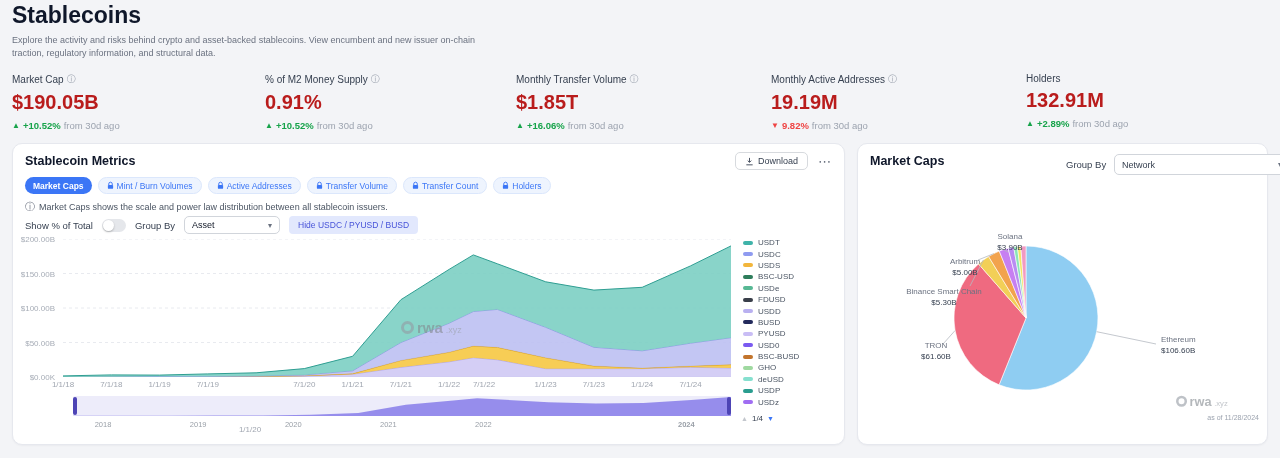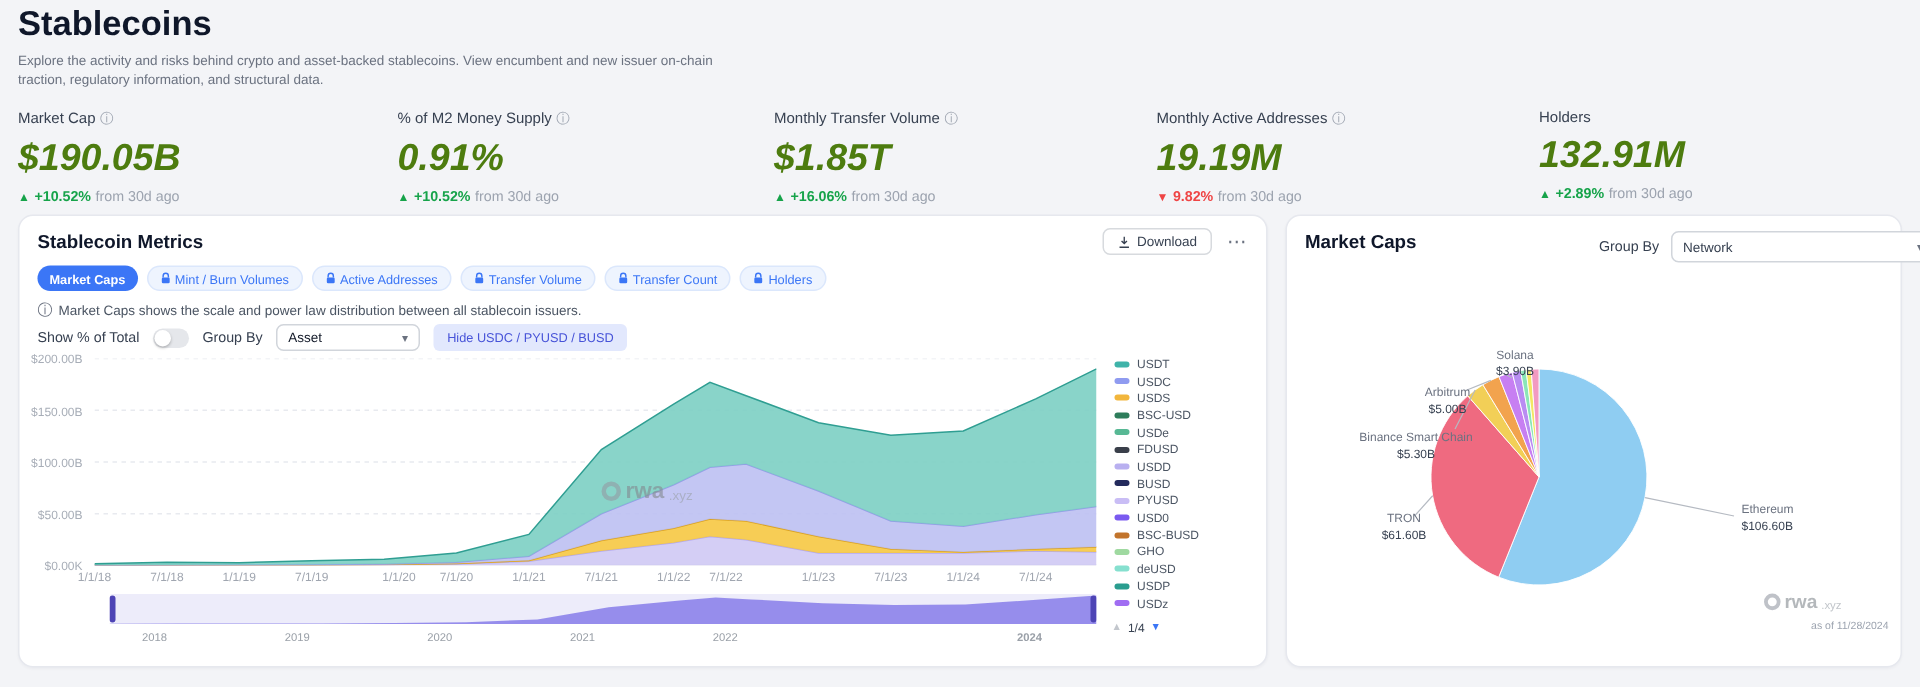--- a/index.html
+++ b/index.html
@@ -13,21 +13,21 @@
   .page { position:absolute; inset:0; }
 
   
   .page-title { position:absolute; left:12px; top:2px; font-size:23px; font-weight:700; color:#0f172a; }
   .page-subtitle { position:absolute; left:12px; top:34px; font-size:9px; line-height:12.5px; color:#6b7280; }
 
   
   .stats-row { position:absolute; left:12px; top:73px; display:grid; grid-template-columns:253px 251px 255px 255px 1fr; width:1256px; }
   .stat-label-row { font-size:10px; color:#374151; display:flex; align-items:center; gap:3px;text-align:center; }
   .info-icon { color:#9ca3af; font-size:9px; cursor:pointer; }
-  .stat-value { font-size:25px; font-weight:700; margin-top:5px; color:#4d7c0f;font-style:italic; }
+  .stat-value { font-size:20px; font-weight:700; margin-top:5px; color:#b91c1c; }
   .stat-delta { margin-top:6px; font-size:9.5px; display:flex; align-items:center; gap:3px; }
   .tri { font-size:8px; }
   .tri.up, .pct.up { color:#16a34a; }
   .tri.down, .pct.down { color:#ef4444; }
   .pct { font-weight:600; }
   .suffix { color:#9ca3af; }
 
   
   .card { position:absolute; background:#ffffff; border:1px solid #e6e8ee; border-radius:10px; box-shadow:0 1px 2px rgba(16,24,40,.04); }
   .metrics-card { left:12px; top:143px; width:833px; height:302px; }
@@ -263,21 +263,21 @@
         <path d="M0.0,137.9 L48.3,137.7 L96.5,137.5 L144.8,137.4 L193.1,137.0 L241.3,135.9 L289.6,131.8 L337.9,103.5 L386.1,84.2 L410.3,72.5 L434.4,70.4 L482.7,88.3 L530.9,108.3 L579.2,111.8 L627.5,104.2 L668.0,98.7 L668.0,125.6 L627.5,127.0 L579.2,129.0 L530.9,127.0 L482.7,118.7 L434.4,108.3 L410.3,107.0 L386.1,113.2 L337.9,121.4 L289.6,134.6 L241.3,136.7 L193.1,137.3 L144.8,137.7 L96.5,137.7 L48.3,137.8 L0.0,137.9 Z" fill="#bcc0f2" fill-opacity="0.9"></path>
         <path d="M0.0,137.9 L48.3,137.7 L96.5,137.5 L144.8,137.4 L193.1,137.0 L241.3,135.9 L289.6,131.8 L337.9,103.5 L386.1,84.2 L410.3,72.5 L434.4,70.4 L482.7,88.3 L530.9,108.3 L579.2,111.8 L627.5,104.2 L668.0,98.7" fill="none" stroke="#959ce8" stroke-width="1"></path>
         <path d="M0.0,136.9 L48.3,135.9 L96.5,136.1 L144.8,134.9 L193.1,133.8 L241.3,129.6 L289.6,117.3 L337.9,60.7 L386.1,30.4 L410.3,15.9 L434.4,24.8 L482.7,42.8 L530.9,51.1 L579.2,48.3 L627.5,26.9 L668.0,6.9 L668.0,98.7 L627.5,104.2 L579.2,111.8 L530.9,108.3 L482.7,88.3 L434.4,70.4 L410.3,72.5 L386.1,84.2 L337.9,103.5 L289.6,131.8 L241.3,135.9 L193.1,137.0 L144.8,137.4 L96.5,137.5 L48.3,137.7 L0.0,137.9 Z" fill="#7ccfc3" fill-opacity="0.9"></path>
         <path d="M0.0,136.9 L48.3,135.9 L96.5,136.1 L144.8,134.9 L193.1,133.8 L241.3,129.6 L289.6,117.3 L337.9,60.7 L386.1,30.4 L410.3,15.9 L434.4,24.8 L482.7,42.8 L530.9,51.1 L579.2,48.3 L627.5,26.9 L668.0,6.9" fill="none" stroke="#2f9e92" stroke-width="1"></path>
       </svg>
     <div class="x-labels" id="x-labels">
         <div class="x-label" style="left: 0px;">1/1/18</div>
         <div class="x-label" style="left: 48.3px;">7/1/18</div>
         <div class="x-label" style="left: 96.5px;">1/1/19</div>
         <div class="x-label" style="left: 144.8px;">7/1/19</div>
-        <div class="x-label" style="left: 203px;">1/1/20</div>
+        <div class="x-label" style="left: 187px; margin-top: 45px;">1/1/20</div>
         <div class="x-label" style="left: 241.3px;">7/1/20</div>
         <div class="x-label" style="left: 289.6px;">1/1/21</div>
         <div class="x-label" style="left: 337.9px;">7/1/21</div>
         <div class="x-label" style="left: 386.1px;">1/1/22</div>
         <div class="x-label" style="left: 421px;">7/1/22</div>
         <div class="x-label" style="left: 482.7px;">1/1/23</div>
         <div class="x-label" style="left: 530.9px;">7/1/23</div>
         <div class="x-label" style="left: 579.2px;">1/1/24</div>
         <div class="x-label" style="left: 627.5px;">7/1/24</div>
       </div>

